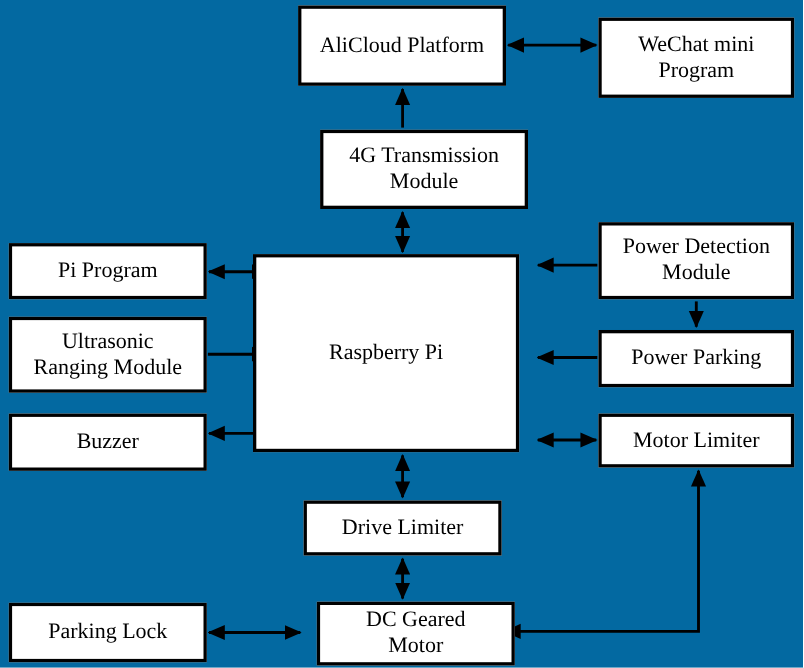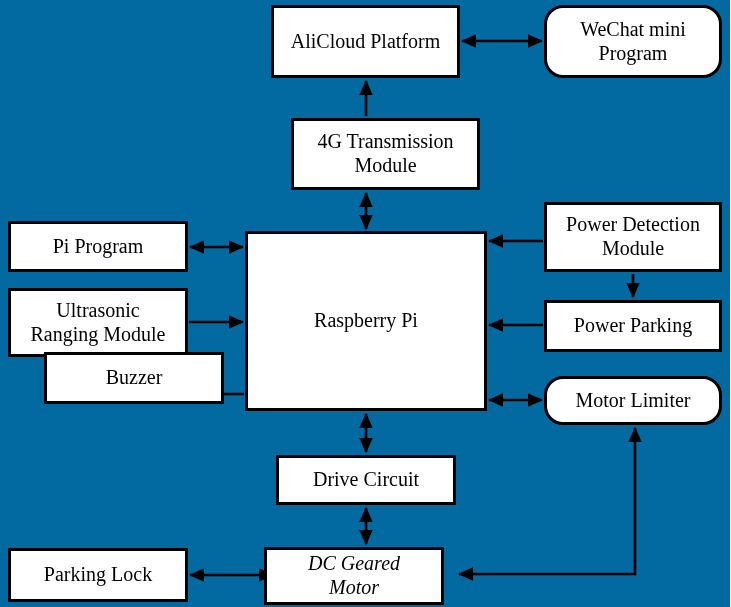--- a/index.html
+++ b/index.html
@@ -91,61 +91,61 @@
 
     <line x1="190" y1="575" x2="273" y2="575" marker-start="url(#arrow-start)" marker-end="url(#arrow-end)"></line>
 
     <polyline points="459,574 635,574 635,428" marker-start="url(#arrow-start)" marker-end="url(#arrow-end)"></polyline>
   </svg>
 
   <div class="node" style="left:271px; top:5px; width:189px; height:73px;">
     <span class="label">AliCloud Platform</span>
   </div>
 
-  <div class="node" style="left:544px; top:5px; width:178px; height:73px;border-radius:19px;">
+  <div class="node" style="left:544px; top:16px; width:178px; height:73px;">
     <span class="label">WeChat mini<br>Program</span>
   </div>
 
   <div class="node" style="left:271px; top:118px; width:189px; height:72px;margin-left:20px;">
     <span class="label">4G Transmission<br>Module</span>
   </div>
 
   <div class="node" style="left:8px; top:221px; width:180px; height:51px;">
     <span class="label">Pi Program</span>
   </div>
 
   <div class="node" style="left:8px; top:288px; width:180px; height:69px;">
     <span class="label">Ultrasonic<br>Ranging Module</span>
   </div>
 
-  <div class="node" style="left:8px; top:352px; width:180px; height:52px;margin-left:36px;">
+  <div class="node" style="left:8px; top:376px; width:180px; height:52px;">
     <span class="label">Buzzer</span>
   </div>
 
-  <div class="node" style="left:245px; top:231px; width:242px; height:180px;text-align:center;">
+  <div class="node" style="left:230px; top:231px; width:242px; height:180px;text-align:center;">
     <span class="label">Raspberry Pi</span>
   </div>
 
   <div class="node" style="left:544px; top:202px; width:178px; height:70px;justify-content:flex-end;">
     <span class="label">Power Detection<br>Module</span>
   </div>
 
   <div class="node" style="left:544px; top:300px; width:178px; height:52px;">
     <span class="label">Power Parking</span>
   </div>
 
-  <div class="node" style="left:544px; top:376px; width:178px; height:49px;border-radius:19px;">
+  <div class="node" style="left:544px; top:376px; width:178px; height:49px;">
     <span class="label">Motor Limiter</span>
   </div>
 
   <div class="node" style="left:276px; top:455px; width:180px; height:50px;">
-    <span class="label">Drive Circuit</span>
+    <span class="label">Drive Limiter</span>
   </div>
 
-  <div class="node" style="left:264px; top:547px; width:180px; height:58px;font-style:italic;">
+  <div class="node" style="left:288px; top:547px; width:180px; height:58px;">
     <span class="label">DC Geared<br>Motor</span>
   </div>
 
   <div class="node" style="left:8px; top:548px; width:180px; height:54px;">
     <span class="label">Parking Lock</span>
   </div>
 
 </div>
 
 </body></html>

